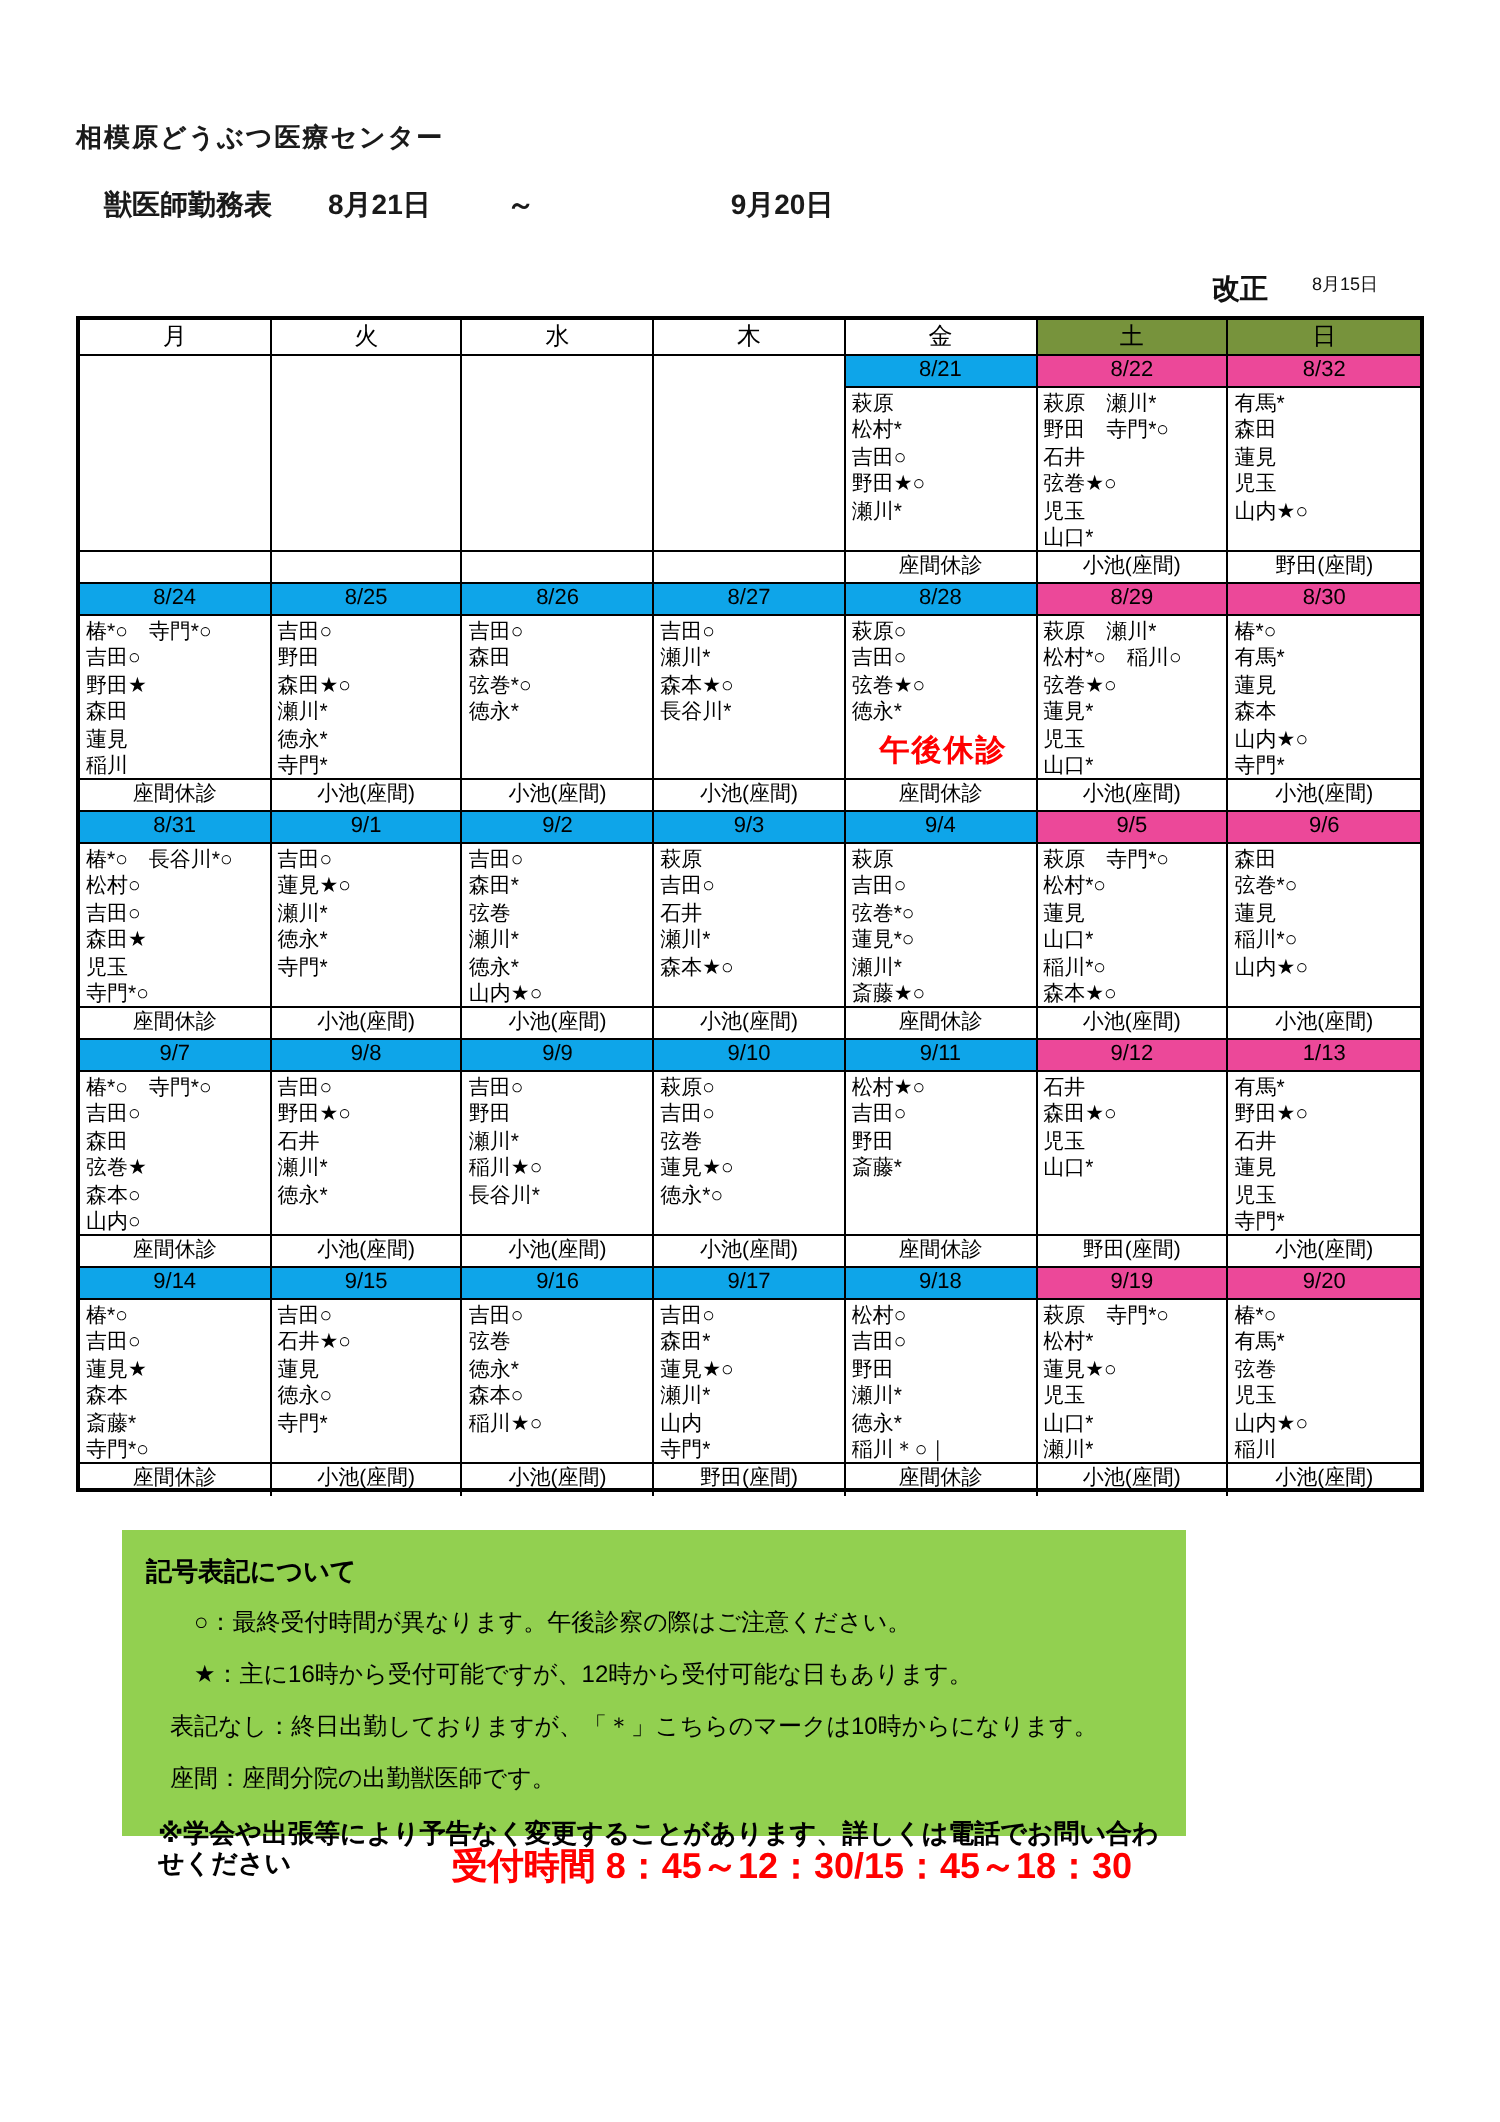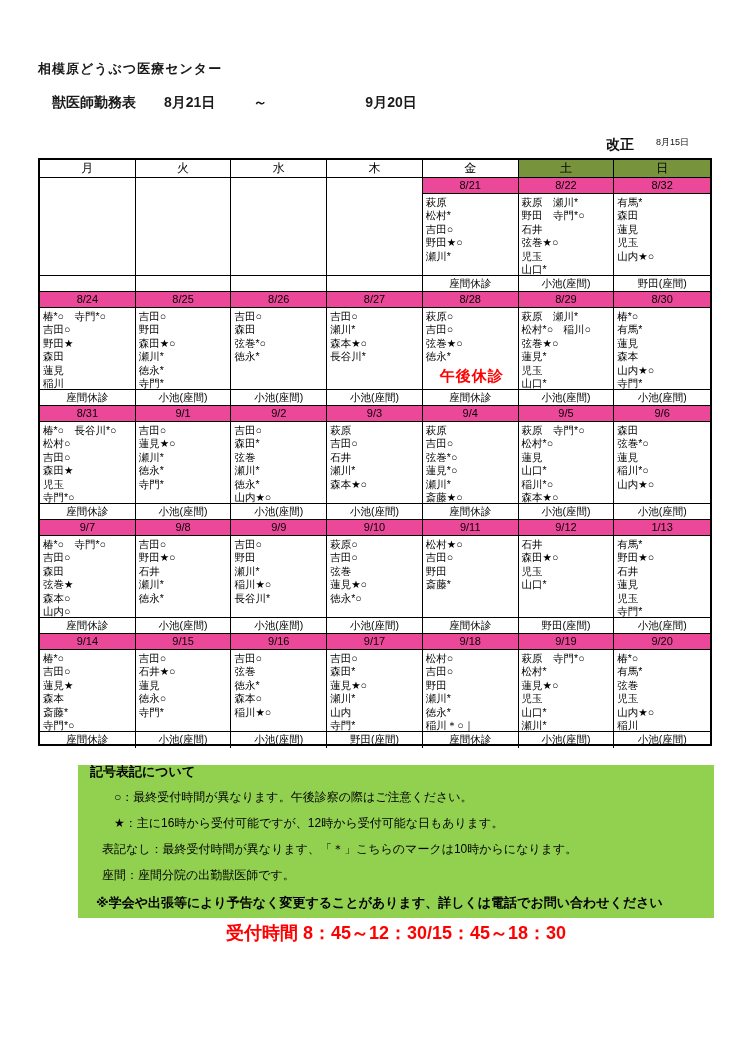--- a/index.html
+++ b/index.html
@@ -19,29 +19,29 @@
     display:grid;
     grid-template-columns:repeat(7,1fr);
     grid-template-rows:18px repeat(5, 16px 82px 16px);
   }
   .cell { border-right:1px solid #000; border-bottom:1px solid #000; overflow:hidden; }
   .cell.lastcol { border-right:none; }
   .cell.lastrow { border-bottom:none; }
   .dayhead { font-size:12px; text-align:center; line-height:17px; color:#000; background:#fff; }
   .dayhead.weekend { background:#77933C; }
   .daterow { font-size:11px; text-align:center; line-height:15px; color:#000; }
-  .daterow.blue { background:#ec4899; }
+  .daterow.blue { background:#0ea5e9; }
   .daterow.orange { background:#ec4899; }
   .daterow.empty { background:#fff; border-bottom:none; }
   .names { padding:2px 0 0 3px; font-size:10.5px; line-height:13.4px; color:#000; }
   .name-line { white-space:pre; }
   .afternoon-closed { color:#FF0000; font-weight:bold; font-size:15px; text-align:center; margin-top:5px; letter-spacing:1px; }
   .bottomrow { font-size:10.5px; text-align:center; line-height:15px; color:#000; }
 
-  .legend-box { position:absolute; left:78px; top:765px; width:636px; height:153px; background:#92D050; padding:0 12px 6px 12px; color:#000; }
+  .legend-box { position:absolute; left:61px; top:765px; width:532px; height:153px; background:#92D050; padding:14px 12px 6px 12px; color:#000; }
   .legend-title { font-size:13px; font-weight:bold; line-height:13px; margin-bottom:13px; }
   .legend-line { font-size:12px; line-height:13px; margin:0 0 13px 24px; }
   .legend-line.flush { margin-left:12px; }
   .legend-disclaimer { font-size:13px; font-weight:bold; line-height:15px; margin:3px 0 0 6px; }
 
   .reception { position:absolute; left:78px; top:921px; width:636px; text-align:center; font-size:18px; font-weight:bold; color:#FF0000; }
 </style>
 </head>
 <body>
 
@@ -371,20 +371,20 @@
       <div class="cell bottomrow lastrow">野田(座間)</div>
       <div class="cell bottomrow lastrow">座間休診</div>
       <div class="cell bottomrow lastrow">小池(座間)</div>
       <div class="cell bottomrow lastcol lastrow">小池(座間)</div>
     </div>
 
   <div class="legend-box">
     <div class="legend-title">記号表記について</div>
     <div class="legend-line">○：最終受付時間が異なります。午後診察の際はご注意ください。</div>
     <div class="legend-line">★：主に16時から受付可能ですが、12時から受付可能な日もあります。</div>
-    <div class="legend-line flush">表記なし：最終受付時間が異なります、「＊」こちらのマークは10時からになります。</div>
+    <div class="legend-line flush">表記なし：終日出勤しておりますが、「＊」こちらのマークは10時からになります。</div>
     <div class="legend-line flush">座間：座間分院の出勤獣医師です。</div>
     <div class="legend-disclaimer">※学会や出張等により予告なく変更することがあります、詳しくは電話でお問い合わせください</div>
   </div>
 
   <div class="reception">受付時間 8：45～12：30/15：45～18：30</div>
 
 </div>
 
 </body></html>

